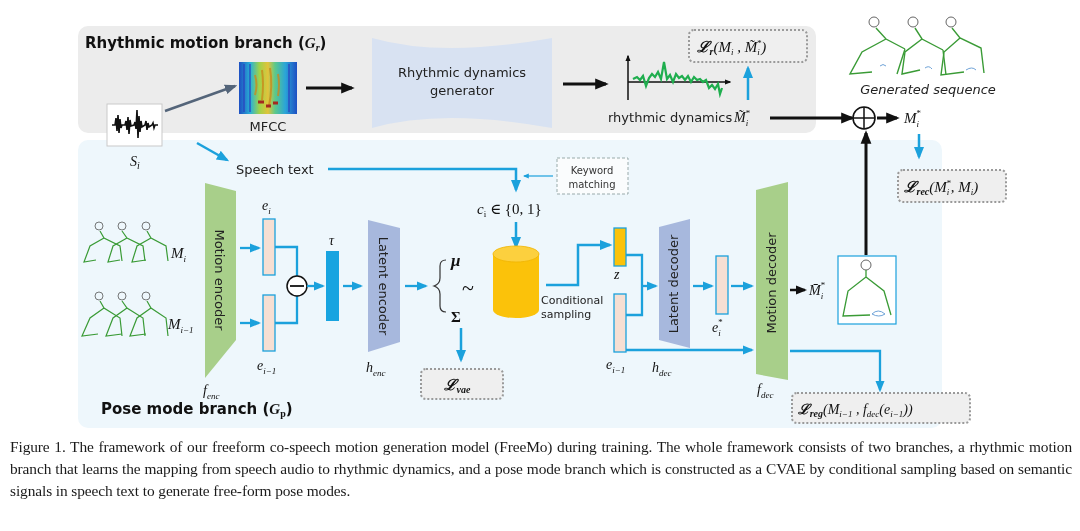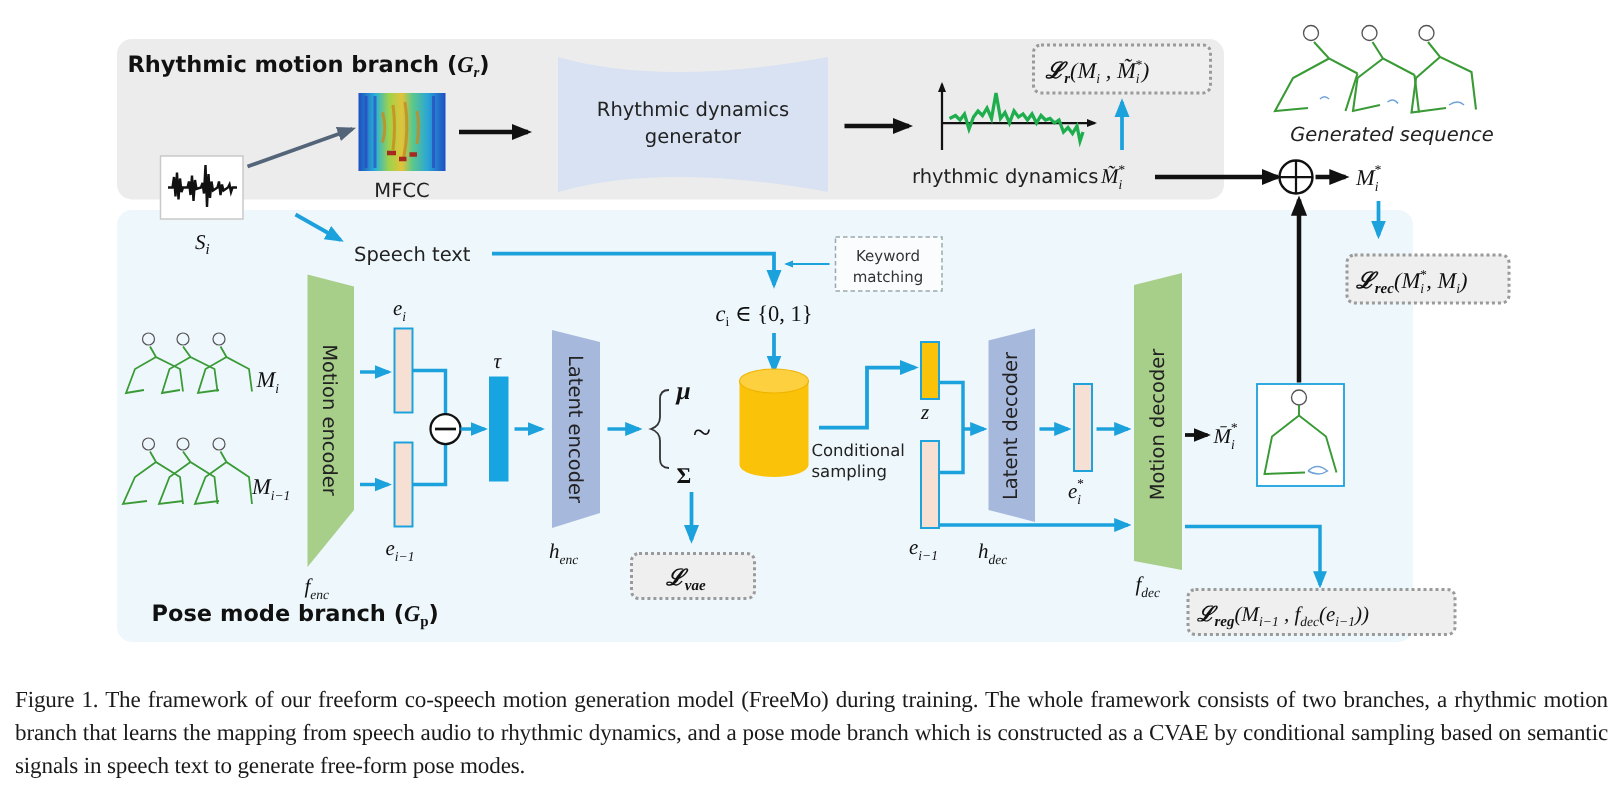--- a/index.html
+++ b/index.html
@@ -3,21 +3,21 @@
 <meta charset="utf-8">
 <style>
   html, body { margin: 0; padding: 0; background: #ffffff; }
   body { width: 1080px; height: 531px; position: relative; overflow: hidden; font-family: "Liberation Sans", sans-serif; }
   #diagram { position: absolute; left: 0; top: 0; width: 1080px; height: 440px; }
   .sans { font-family: "DejaVu Sans", "Liberation Sans", sans-serif; }
   .serif { font-family: "Liberation Serif", "DejaVu Serif", serif; }
   .math { font-family: "Liberation Serif", "DejaVu Serif", serif; font-style: italic; }
   .bold { font-weight: bold; }
   #caption {
-    position: absolute; left: 10px; top: 456px; width: 1062px;
+    position: absolute; left: 10px; top: 436px; width: 1062px;
     font-family: "Liberation Serif", "DejaVu Serif", serif;
     font-size: 15.4px; line-height: 22px; color: #1a1a1a; text-align: justify;
     letter-spacing: -0.1px;
   }
 </style>
 </head>
 <body>
 
 <svg id="diagram" viewBox="0 0 1080 440" xmlns="http://www.w3.org/2000/svg">
   <defs>

